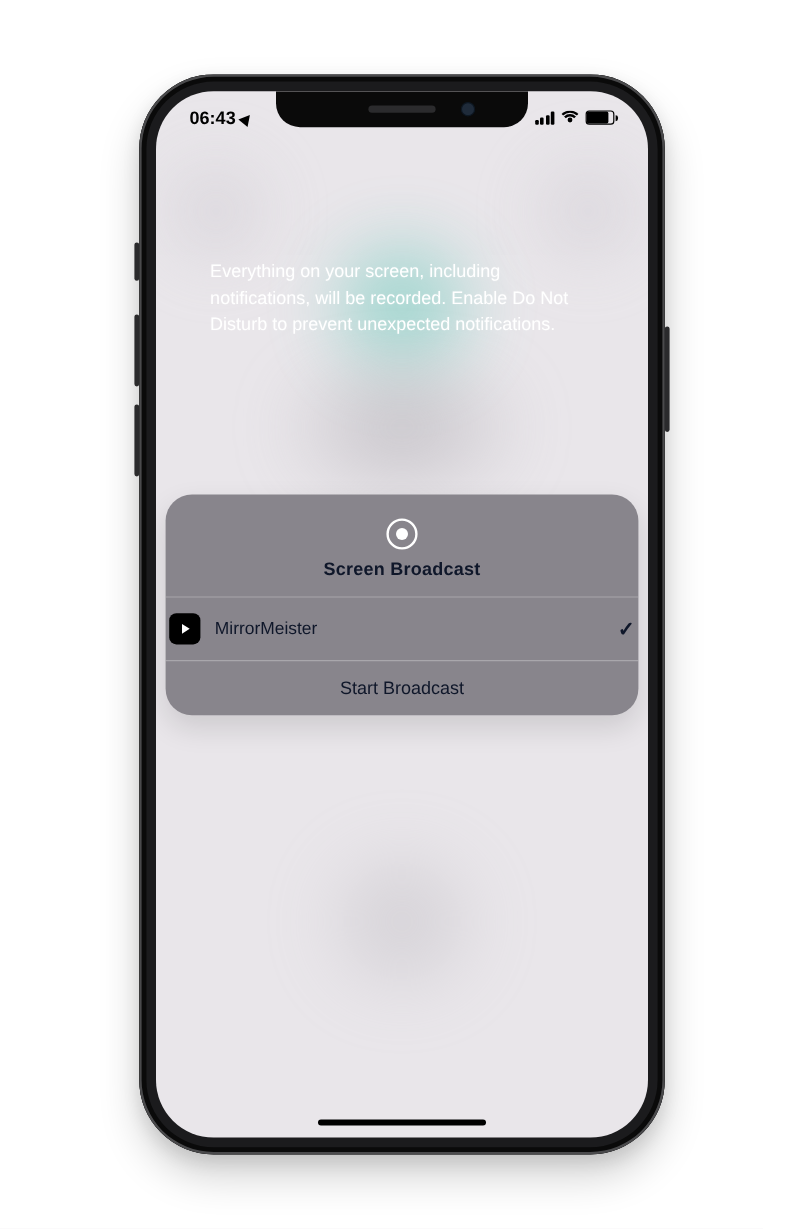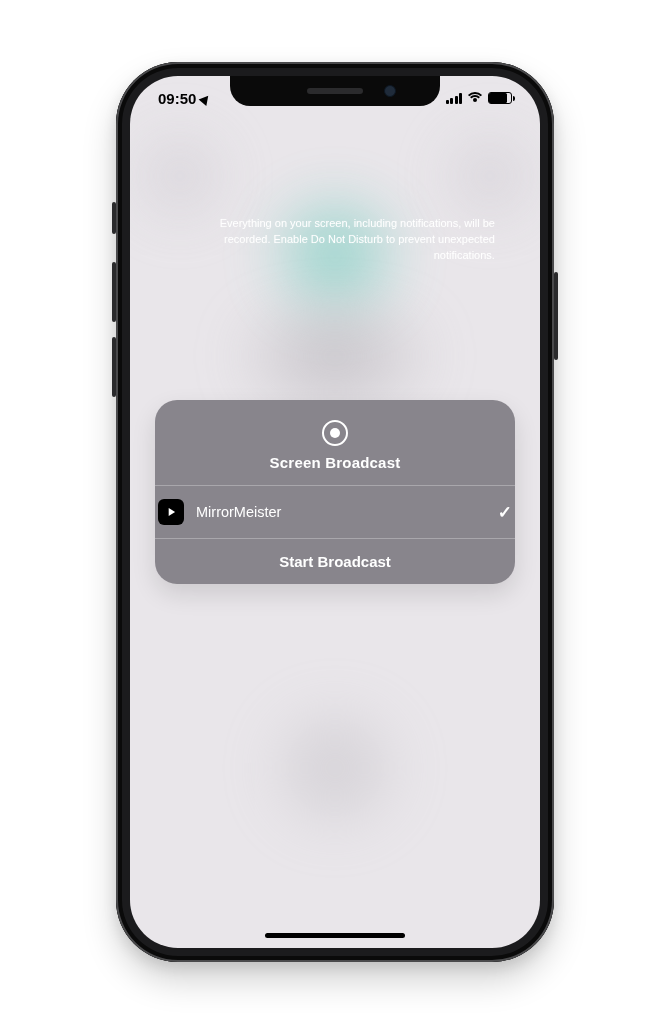--- a/index.html
+++ b/index.html
@@ -87,32 +87,32 @@
   .wifi::before{width:16px;height:8px;top:0}
   .wifi::after{width:10px;height:5px;top:3px}
   .wifi span{width:4px;height:4px;top:6px;border:none;background:#000;border-radius:50%}
   .bat { width:24px; height:12px; border:1.5px solid #000; border-radius:3px; position:relative;}
   .bat::after{content:"";position:absolute;right:-4px;top:3px;width:2.5px;height:5px;background:#000;border-radius:0 2px 2px 0;}
   .bat i{display:block;background:#000;height:100%;width:80%;border-radius:1.5px;}
 
   
   .disclaimer {
     position:absolute; top:140px; left:50%; transform:translateX(-50%);
-    width:78%; text-align:right; color:#fff; font-size:11px; line-height:1.45;
+    width:78%; text-align:left; color:#fff; font-size:15px; line-height:1.45;
     font-weight:500; text-shadow:0 0 2px rgba(255,255,255,.25);
   }
 
   
   .card {
     position:absolute; left:50%; transform:translateX(-50%);
-    top:324px; width:360px;
+    top:336px; width:394px;
     background:#88858c;
     border-radius:22px;
     overflow:hidden;
-    color:#ffffff;
+    color:#0f172a;
     box-shadow:0 10px 24px rgba(0,0,0,.12);
   }
   .card-top {
     padding:20px 12px 14px;
     text-align:center;
   }
   .rec-icon {
     width:26px; height:26px; border:2.5px solid #fff; border-radius:50%;
     margin:0 auto 8px; display:flex; align-items:center; justify-content:center;
   }
@@ -124,21 +124,21 @@
     font-size:14.5px;
   }
   .app-icon {
     width:26px; height:26px; background:#000; border-radius:6px;
     display:flex; align-items:center; justify-content:center; margin-right:12px;
   }
   .app-icon svg { fill:#fff; }
   .chk { margin-left:auto; font-size:17px; font-weight:700; }
   .start-row {
     border-top:1px solid rgba(255,255,255,.28);
-    text-align:center; padding:14px 12px; font-size:15px; font-weight:700;
+    text-align:center; padding:14px 12px; font-size:15px; font-weight:400;
   }
 
   
   .home-ind {
     position:absolute; bottom:10px; left:50%; transform:translateX(-50%);
     width:140px; height:5px; background:#000; border-radius:3px;
   }
 </style>
 </head>
 <body>
@@ -159,21 +159,21 @@
       <span class="blob bot"></span>
     </div>
 
     <div class="notch">
       <span class="speaker"></span>
       <span class="camera"></span>
     </div>
 
     <div class="status">
       <div class="left">
-        <span>09:50</span>
+        <span>06:43</span>
         <span class="loc-arrow"></span>
       </div>
       <div class="right">
         <span class="sig">
             <i></i>
             <i></i>
             <i></i>
             <i></i>
           </span>
         <span class="wifi">

